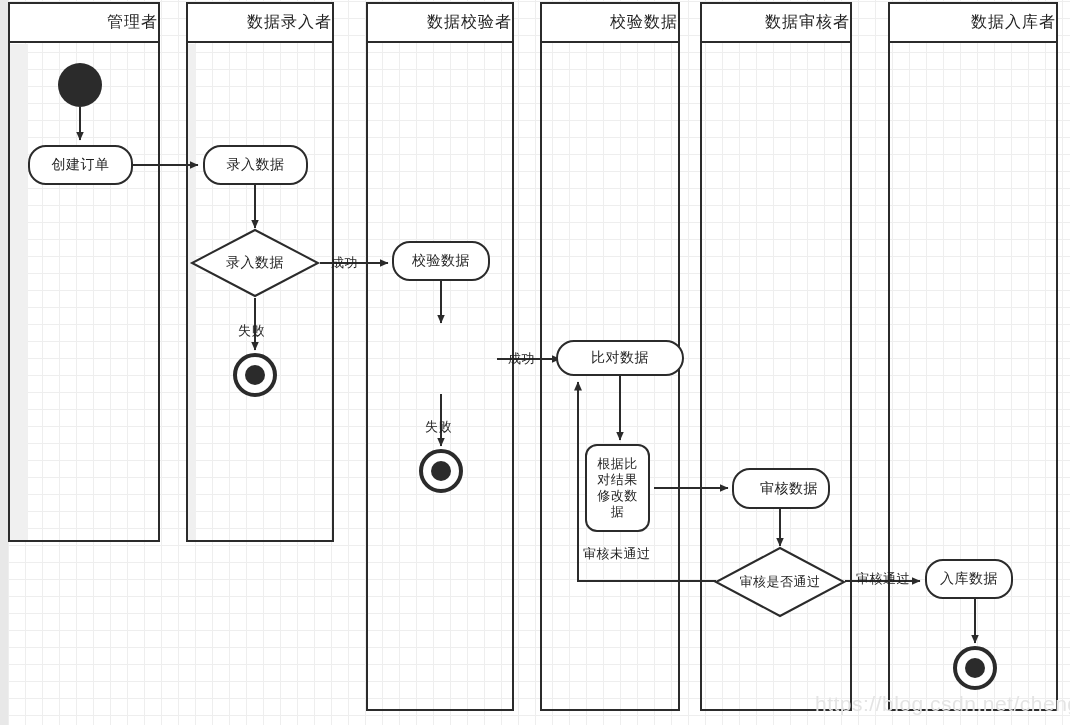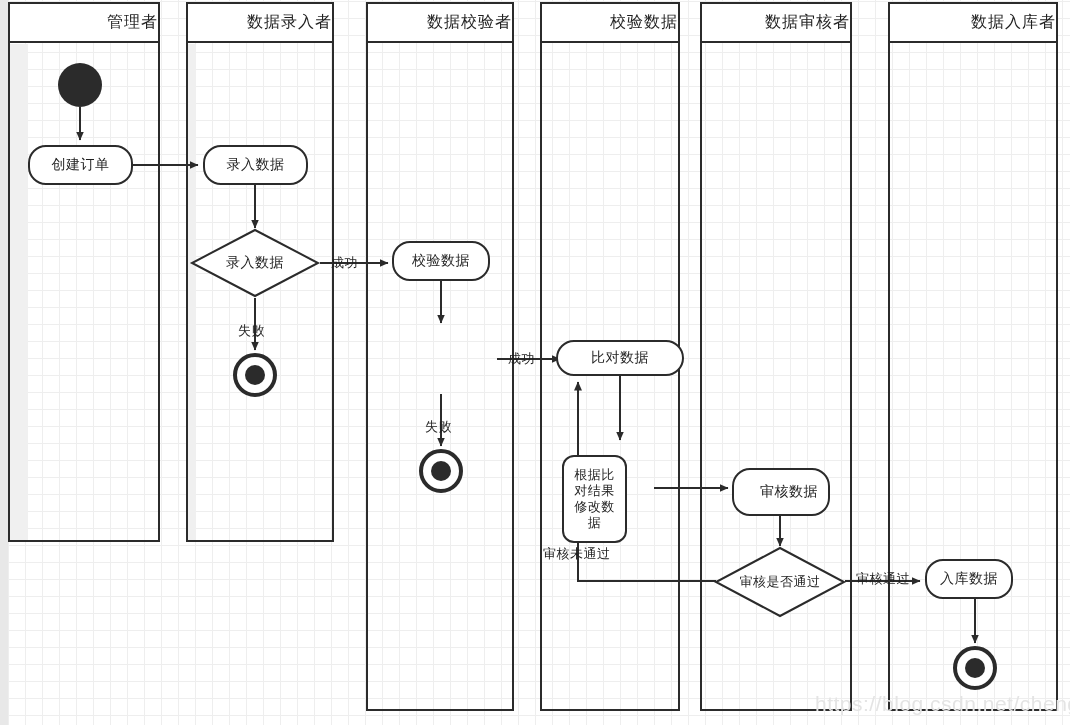--- a/index.html
+++ b/index.html
@@ -247,25 +247,25 @@
 
 
   <div class="end-node" style="left:419px; top:449px; width:44px; height:44px;">
     <div class="inner"></div>
   </div>
 
   <div class="node" style="left:556px; top:340px; width:128px; height:36px;">
     <span>比对数据</span>
   </div>
 
-  <div class="node multiline" style="left:562px; top:444px; width:65px; height:88px;margin-top:11px;">
+  <div class="node multiline" style="left:585px; top:444px; width:65px; height:88px;">
     <span>根据比对结果修改数据</span>
   </div>
 
-  <div class="node" style="left:732px; top:468px; width:98px; height:48px;padding-left:16px;">
+  <div class="node" style="left:732px; top:468px; width:98px; height:41px;padding-left:16px;">
     <span>审核数据</span>
   </div>
 
   <div class="diamond" style="left:714px; top:546px; width:132px; height:72px;">
     <svg width="132" height="72" viewBox="0 0 132 72">
       <polygon points="66,2 130,36 66,70 2,36" fill="#ffffff" stroke="#2b2b2b" stroke-width="2"></polygon>
     </svg>
     <div class="dlabel" style="font-size:13px;">审核是否通过</div>
   </div>
 
@@ -285,21 +285,21 @@
   </div>
   <div class="edge-label" style="left:508px; top:350px;">
     <span>成功</span>
   </div>
   <div class="edge-label" style="left:425px; top:418px;">
     <span>失败</span>
   </div>
   <div class="edge-label" style="left:856px; top:570px;">
     <span>审核通过</span>
   </div>
-  <div class="edge-label" style="left:543px; top:545px;">
+  <div class="edge-label" style="left:543px; top:545px;padding-left:40px;">
     <span>审核未通过</span>
   </div>
 
   <div class="watermark" style="left:815px; top:692px;">
     <span>https://blog.csdn.net/chengqiuming</span>
   </div>
 
 </div>
 
 </body></html>

